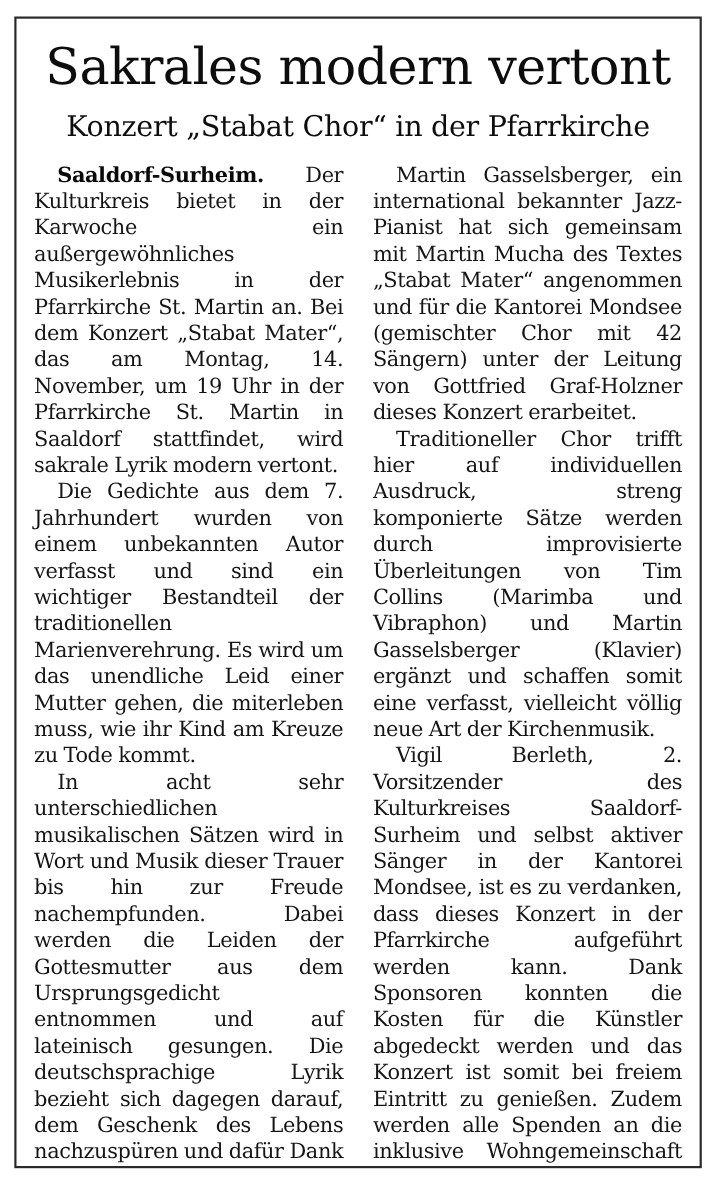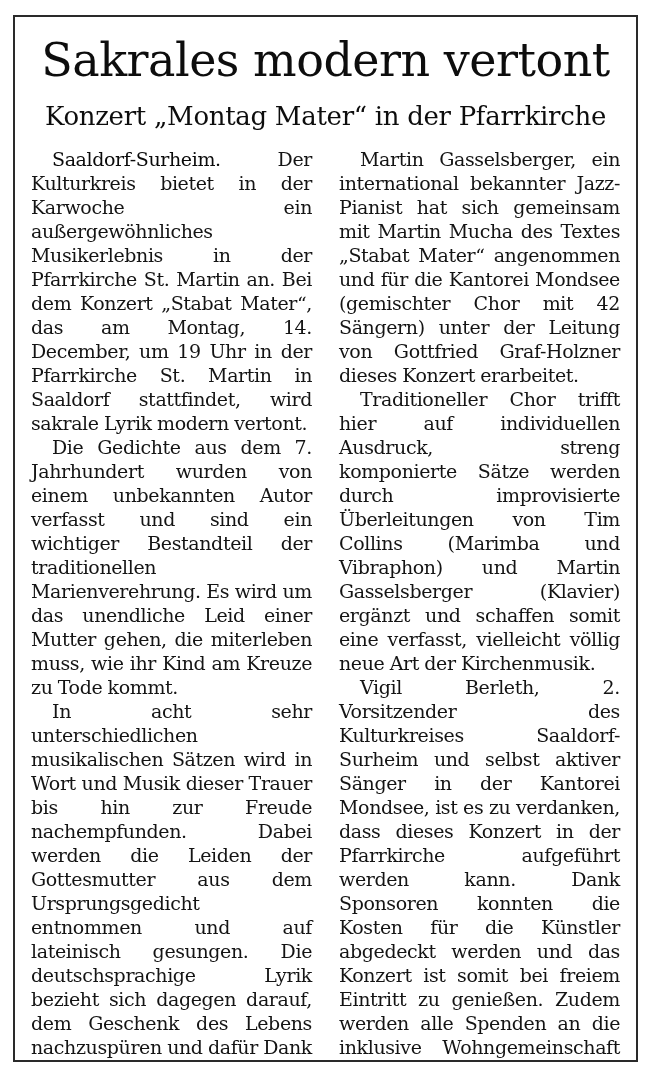--- a/index.html
+++ b/index.html
@@ -71,38 +71,38 @@
     text-align: justify;
     text-indent: 21px;
     color: #141414;
     hyphens: auto;
     -webkit-hyphens: auto;
     word-spacing: -0.02em;
     letter-spacing: -0.02em;
   }
 
   .dateline {
-    font-weight: normal;
+    font-weight: bold;
     color: #0a0a0a;
   }
 </style>
 </head>
 <body>
 
 <div class="page">
   <article class="clipping">
 
     <h1 class="headline">Sakrales modern vertont</h1>
 
-    <h2 class="subheadline">Konzert „Montag Mater“ in der Pfarrkirche</h2>
+    <h2 class="subheadline">Konzert „Stabat Chor“ in der Pfarrkirche</h2>
 
     <div class="body-columns">
 
       <div class="column">
-        <p><span class="dateline">Saaldorf-Surheim.</span><span> Der Kulturkreis bietet in der Karwoche ein außergewöhnliches Musikerlebnis in der Pfarrkirche St. Martin an. Bei dem Konzert „Stabat Mater“, das am Montag, 14. December, um 19 Uhr in der Pfarrkirche St. Martin in Saaldorf stattfindet, wird sakrale Lyrik modern vertont.</span></p>
+        <p><span class="dateline">Saaldorf-Surheim.</span><span> Der Kulturkreis bietet in der Karwoche ein außergewöhnliches Musikerlebnis in der Pfarrkirche St. Martin an. Bei dem Konzert „Stabat Mater“, das am Montag, 14. November, um 19 Uhr in der Pfarrkirche St. Martin in Saaldorf stattfindet, wird sakrale Lyrik modern vertont.</span></p>
 
         <p>Die Gedichte aus dem 7. Jahrhundert wurden von einem unbekannten Autor verfasst und sind ein wichtiger Bestandteil der traditionellen Marienverehrung. Es wird um das unendliche Leid einer Mutter gehen, die miterleben muss, wie ihr Kind am Kreuze zu Tode kommt.</p>
 
         <p>In acht sehr unterschiedlichen musikalischen Sätzen wird in Wort und Musik dieser Trauer bis hin zur Freude nachempfunden. Dabei werden die Leiden der Gottesmutter aus dem Ursprungsgedicht entnommen und auf lateinisch gesungen. Die deutschsprachige Lyrik bezieht sich dagegen darauf, dem Geschenk des Lebens nachzuspüren und dafür Dank zu sagen.</p>
 
       </div>
 
       <div class="column">
         <p>Martin Gasselsberger, ein international bekannter Jazz-Pianist hat sich gemeinsam mit Martin Mucha des Textes „Stabat Mater“ angenommen und für die Kantorei Mondsee (gemischter Chor mit 42 Sängern) unter der Leitung von Gottfried Graf-Holzner dieses Konzert erarbeitet.</p>
 

